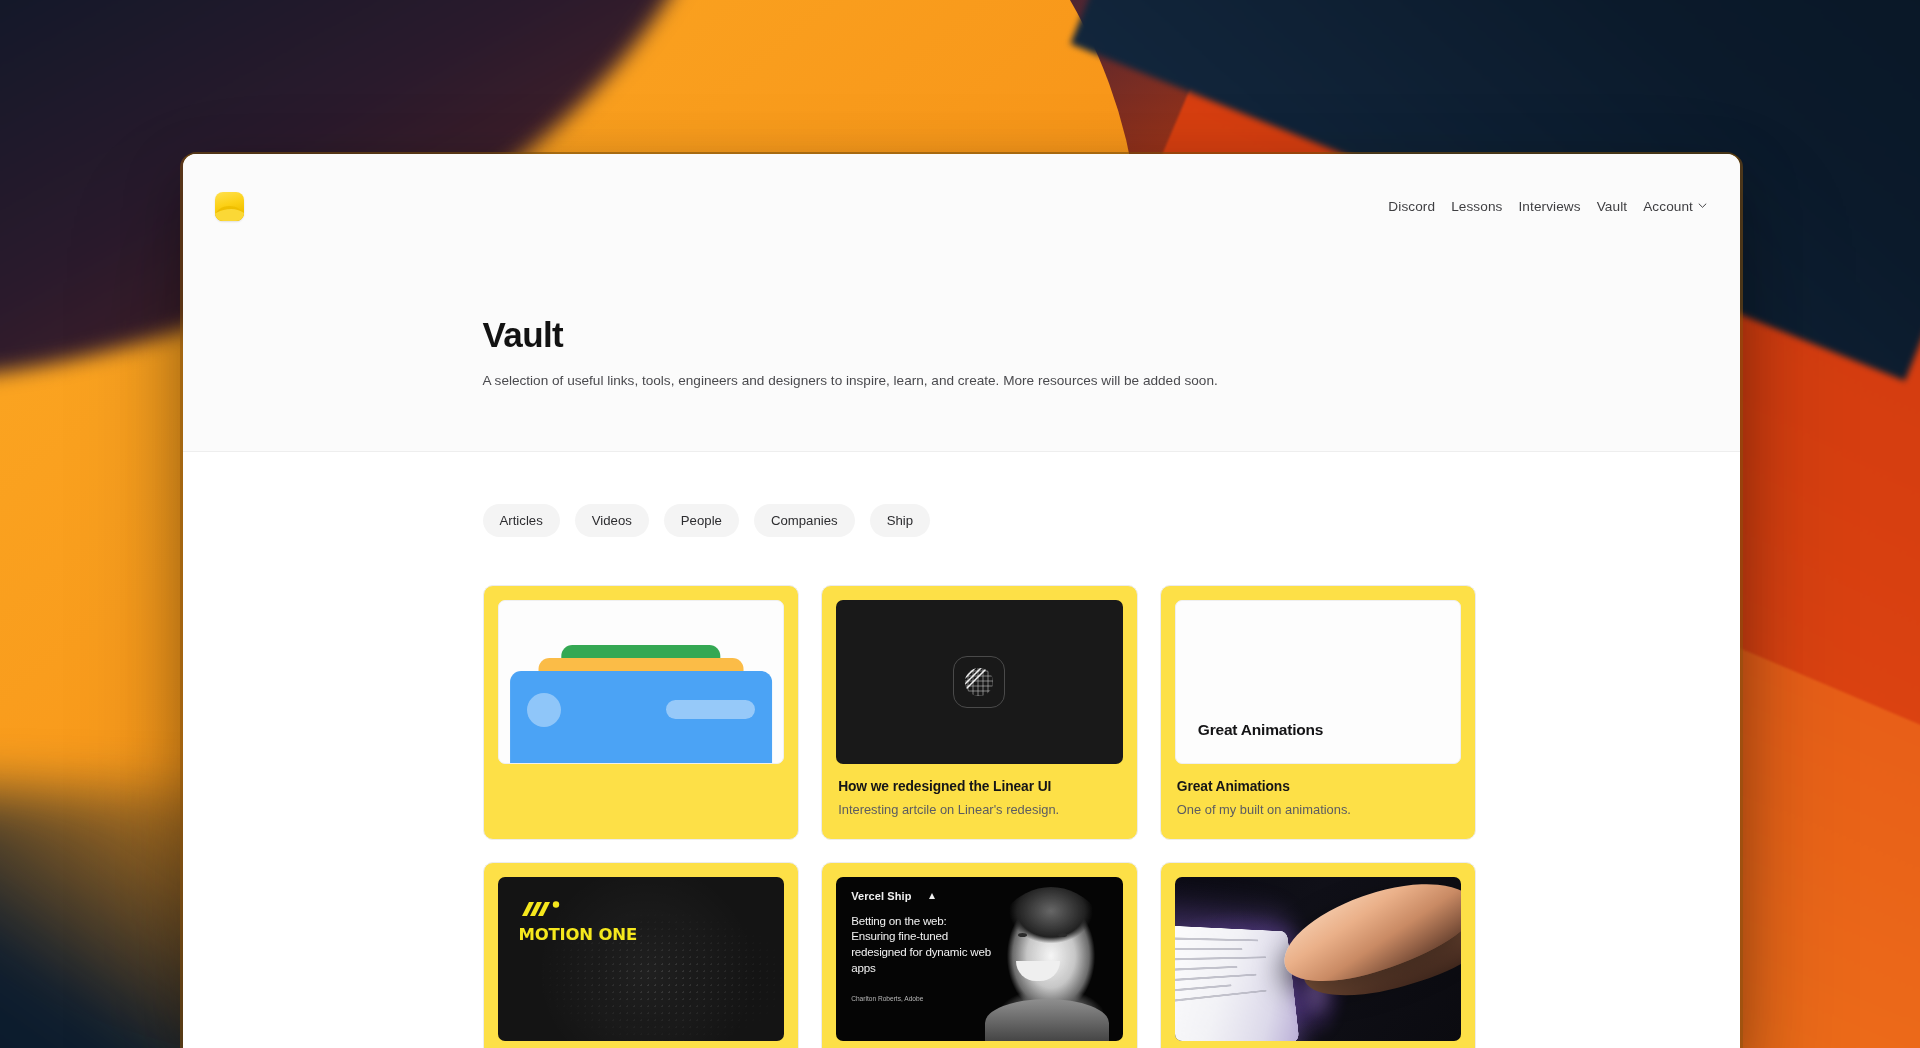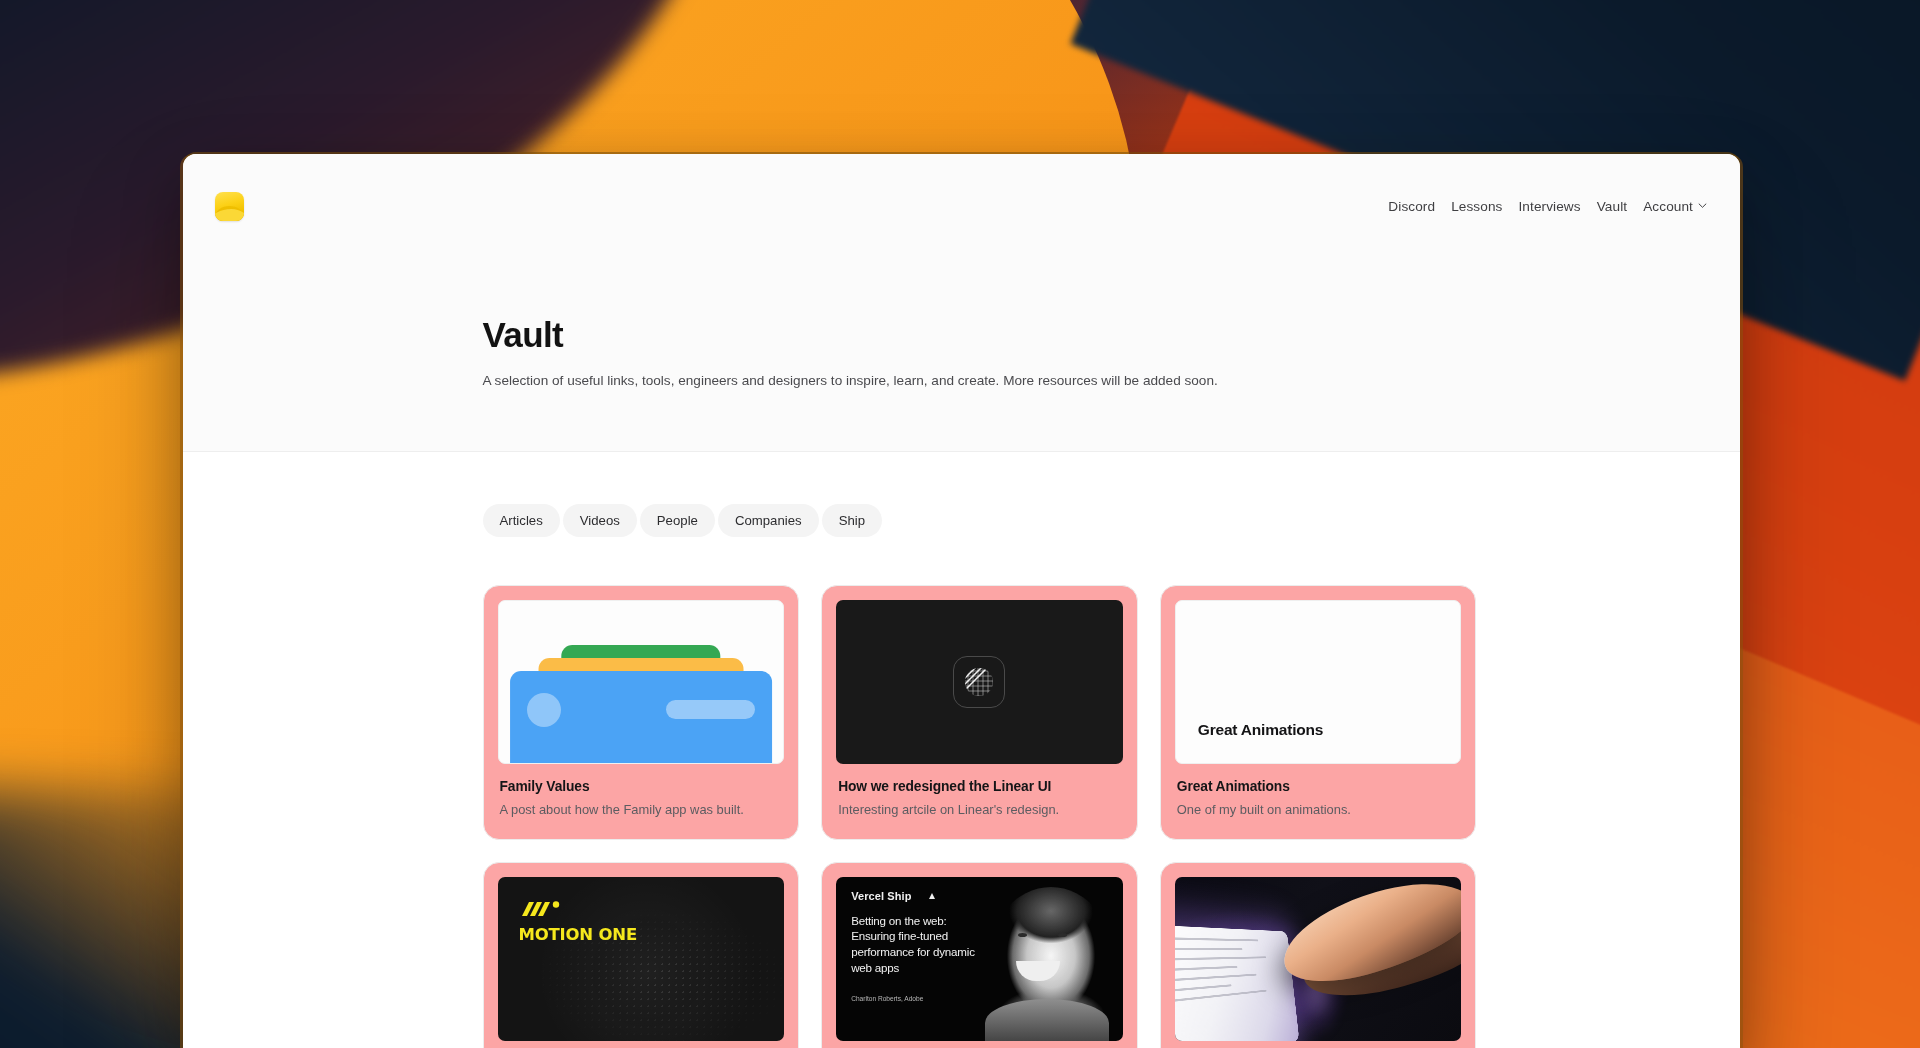--- a/index.html
+++ b/index.html
@@ -132,33 +132,33 @@
     letter-spacing:-.6px; line-height:1.1;
   }
   p.page-desc {
     margin-top:16px; font-size:13.6px; color:#4a4a4e; line-height:1.5;
   }
 
   
   #content { background:#ffffff; padding:52px 32px 0 32px; }
   .content-inner { max-width:1030px; margin:0 auto; padding-left:36px; }
 
-  .filters { display:flex; gap:3px; margin-bottom:48px; }
+  .filters { display:flex; gap:15px; margin-bottom:48px; }
   .pill {
     background:#f4f4f4; border:none; border-radius:999px;
     padding:9px 17px; font-size:13.2px; color:#2d2d30;
     font-family:inherit; cursor:pointer;
   }
 
   .card-grid {
     display:grid; grid-template-columns:repeat(3,1fr); gap:22px;
   }
   .card {
-    border:1px solid #ececec; border-radius:16px;
-    background:#fca5a5; overflow:hidden; cursor:pointer;
+    border:1px solid #ececec; border-radius:10px;
+    background:#fde047; overflow:hidden; cursor:pointer;
   }
   .thumb-wrap { padding:14px 14px 0 14px; }
   .thumb {
     height:164px; border-radius:7px; overflow:hidden;
     position:relative; background:#fafafa;
   }
   .card-body { padding:15px 16px 19px 16px; }
   .card-title { font-size:13.8px; font-weight:700; color:#151517; letter-spacing:-.1px; }
   .card-sub { margin-top:7px; font-size:12.9px; color:#5c5c61; line-height:1.45; }
 
@@ -345,24 +345,20 @@
 
         <article class="card">
           <div class="thumb-wrap">
             <div class="thumb t-family">
               <div class="tf-card tf-green"></div>
               <div class="tf-card tf-yellow"></div>
               <div class="tf-card tf-blue"></div>
               <div class="tf-dot"></div>
               <div class="tf-bar"></div>
             </div>
-          </div>
-          <div class="card-body">
-            <div class="card-title">Family Values</div>
-            <div class="card-sub">A post about how the Family app was built.</div>
           </div>
         </article>
 
         <article class="card">
           <div class="thumb-wrap">
             <div class="thumb t-linear">
               <div class="lin-box">
                 <svg width="36" height="36" viewBox="0 0 36 36">
                   <defs>
                     <clipPath id="cc">
@@ -426,21 +422,21 @@
             <div class="thumb t-vercel">
               <div class="vs-face"></div>
               <div class="vs-eye l"></div>
               <div class="vs-eye r"></div>
               <div class="vs-smile"></div>
               <div class="vs-body"></div>
               <div class="vs-label">
                 <span>Vercel Ship</span>
                 <span class="vs-tri"></span>
               </div>
-              <div class="vs-head">Betting on the web: Ensuring fine-tuned performance for dynamic web apps</div>
+              <div class="vs-head">Betting on the web: Ensuring fine-tuned redesigned for dynamic web apps</div>
               <div class="vs-by">Charlton Roberts, Adobe</div>
             </div>
           </div>
           <div class="card-body">
             
             
           </div>
         </article>
 
         <article class="card">

